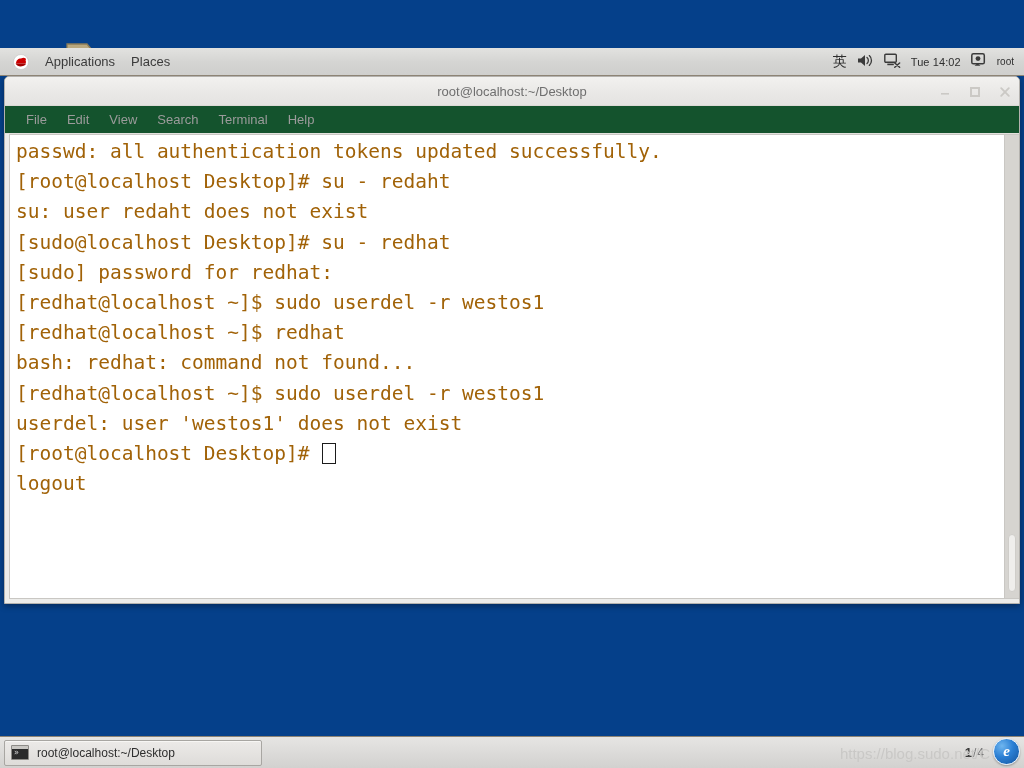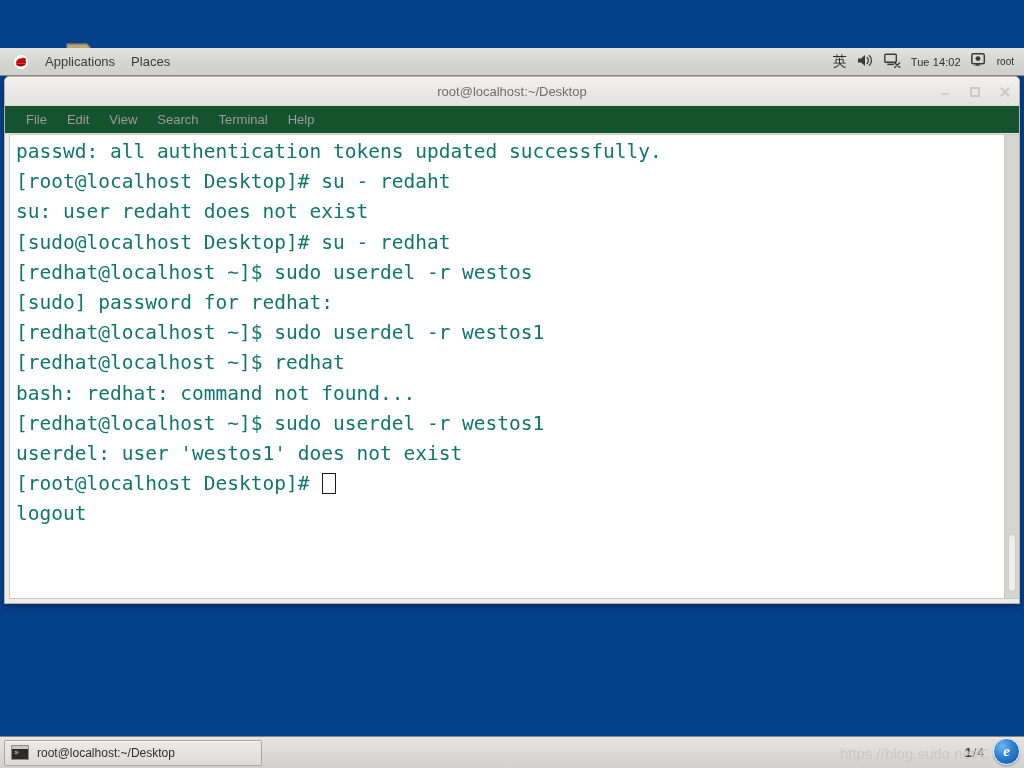--- a/index.html
+++ b/index.html
@@ -76,21 +76,21 @@
     background:#ffffff; margin:0 0 4px 4px;
     border:1px solid #c9c7c3; border-right:none;
   }
   #terminal-screen {
     flex:1 1 auto; background:#ffffff; padding:2px 0 0 6px;
     overflow:hidden;
   }
   .term-line {
     font-family:"DejaVu Sans Mono", monospace;
     font-size:19.5px; line-height:30.2px;
-    color:#0f766e; white-space:pre; letter-spacing:0px;
+    color:#a16207; white-space:pre; letter-spacing:0px;
   }
   .cursor-block {
     display:inline-block; width:14px; height:21px;
     border:1.5px solid #1b1b1b; background:transparent;
     vertical-align:-4px; margin-left:1px;
   }
   
   #term-scrollbar {
     flex:0 0 15px; background:#d6d4d0; border-left:1px solid #c9c7c3;
     position:relative;
@@ -247,21 +247,20 @@
     <div class="menu-item">Terminal</div>
     <div class="menu-item">Help</div>
   </div>
 
   <div id="terminal-body">
     <div id="terminal-screen">
       <div class="term-line">passwd: all authentication tokens updated successfully.</div>
       <div class="term-line">[root@localhost Desktop]# su - redaht</div>
       <div class="term-line">su: user redaht does not exist</div>
       <div class="term-line">[sudo@localhost Desktop]# su - redhat</div>
-      <div class="term-line">[redhat@localhost ~]$ sudo userdel -r westos</div>
       <div class="term-line">[sudo] password for redhat:</div>
       <div class="term-line">[redhat@localhost ~]$ sudo userdel -r westos1</div>
       <div class="term-line">[redhat@localhost ~]$ redhat</div>
       <div class="term-line">bash: redhat: command not found...</div>
       <div class="term-line">[redhat@localhost ~]$ sudo userdel -r westos1</div>
       <div class="term-line">userdel: user 'westos1' does not exist</div>
       <div class="term-line"><span>[root@localhost Desktop]# </span><span class="cursor-block"></span></div>
       <div class="term-line">logout</div>
     </div>
     <div id="term-scrollbar">

